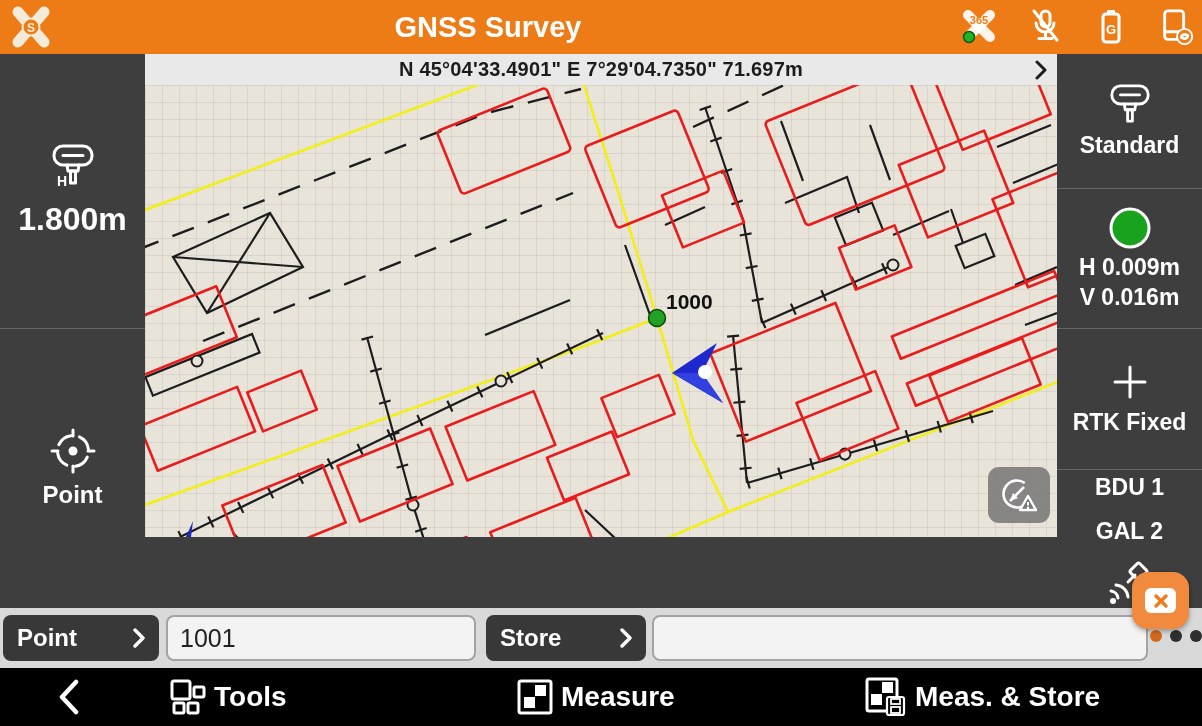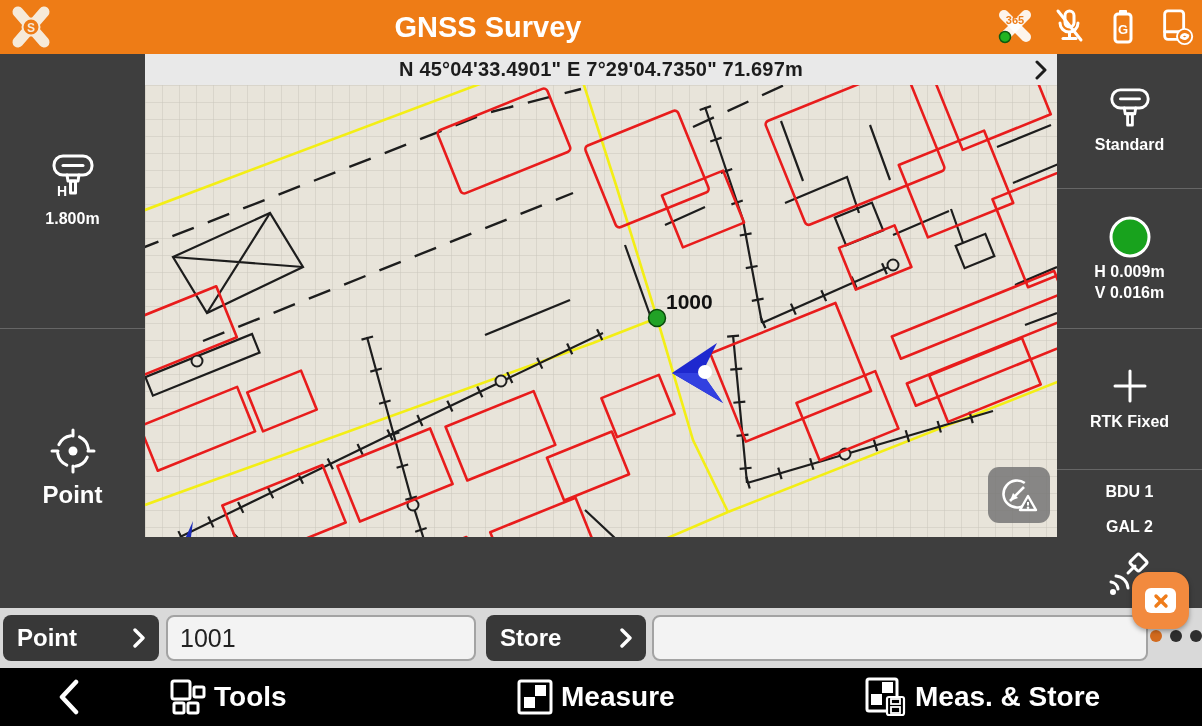--- a/index.html
+++ b/index.html
@@ -12,28 +12,28 @@
   
   .header {
     position:absolute; left:0; top:0; width:1202px; height:54px;
     background:#ee7c16; display:flex; align-items:center;
   }
   .logo { position:absolute; left:8px; top:4px; width:46px; height:46px; }
   .header-title {
     position:absolute; left:488px; top:50%; transform:translate(-50%,-50%);
     color:#fff; font-size:29px; font-weight:bold; white-space:nowrap;
   }
-  .header-icons { position:absolute; right:6px; top:7px; display:flex; gap:16px; }
+  .header-icons { position:absolute; right:6px; top:7px; display:flex; gap:28px; }
   .hicon { width:38px; height:40px; display:flex; align-items:center; justify-content:center; }
   
   .body-row { position:absolute; left:0; top:54px; width:1202px; height:554px; display:flex; }
   .sidebar { width:145px; background:#3e3e3e; display:flex; flex-direction:column; color:#fff; }
   .cell { display:flex; flex-direction:column; align-items:center; justify-content:center; gap:6px; }
   .cell-div { height:1px; background:#666; width:100%; flex:none; }
-  .side-label { font-size:16px; font-weight:bold; color:#fff; line-height:1.25; text-align:center; }
+  .side-label { font-size:23px; font-weight:bold; color:#fff; line-height:1.25; text-align:center; }
   
   .map-col { width:912px; height:554px; display:flex; flex-direction:column; }
   .coord-bar {
     height:31px; background:#e9e9e9; display:flex; align-items:center; justify-content:center;
     position:relative; flex:none;
   }
   .coord-text { font-size:20px; font-weight:bold; color:#1c1c1c; letter-spacing:0.2px; }
   .coord-chevron { position:absolute; right:10px; top:6px; }
   .map-area { position:relative; width:912px; height:452px; background:#e8e4da; overflow:hidden; }
   .compass-btn {
@@ -138,21 +138,21 @@
 
     <div class="sidebar">
       <div class="cell" style="flex:0 0 274px;">
         <svg width="52" height="50" viewBox="0 0 52 50">
           <rect x="7" y="3" width="38" height="19" rx="9" class="wicon"></rect>
           <line x1="16" y1="12.5" x2="36" y2="12.5" class="wicon"></line>
           <path d="M20,22 L21,28 L31,28 L32,22" class="wicon"></path>
           <rect x="23.5" y="28" width="5" height="12" class="wicon"></rect>
           <text x="10" y="43" font-size="14" font-weight="bold" fill="#fff" stroke="none">H</text>
         </svg>
-        <div class="side-label" style="font-size:16px;text-align:right;">1.800m</div>
+        <div class="side-label" style="font-size:32px;text-align:right;">1.800m</div>
       </div>
       <div class="cell-div"></div>
       <div class="cell" style="flex:1;">
         <svg width="46" height="46" viewBox="0 0 46 46">
           <circle cx="23" cy="23" r="15.5" class="wicon" stroke-dasharray="15.5 8.85" transform="rotate(23 23 23)"></circle>
           <line x1="23" y1="2" x2="23" y2="8" class="wicon"></line>
           <line x1="23" y1="38" x2="23" y2="44" class="wicon"></line>
           <line x1="2" y1="23" x2="8" y2="23" class="wicon"></line>
           <line x1="38" y1="23" x2="44" y2="23" class="wicon"></line>
           <circle cx="23" cy="23" r="4.5" fill="#fff" stroke="none"></circle>

